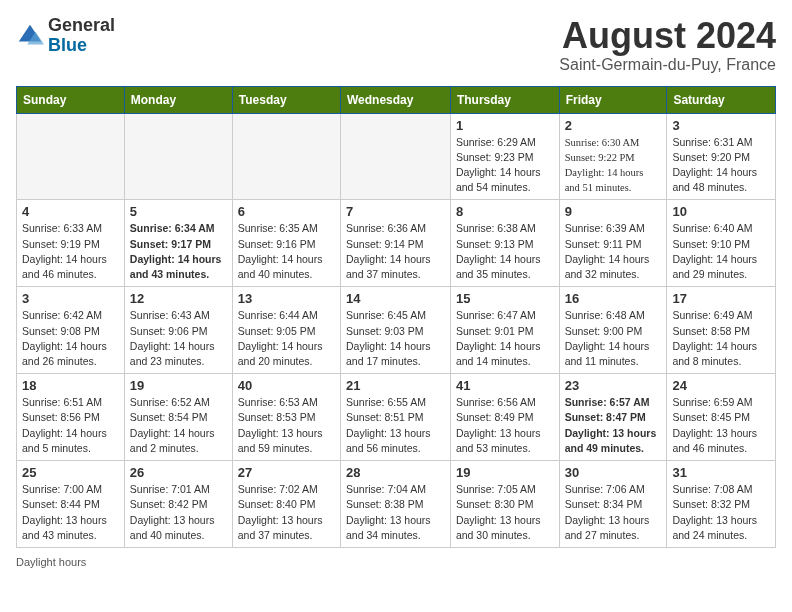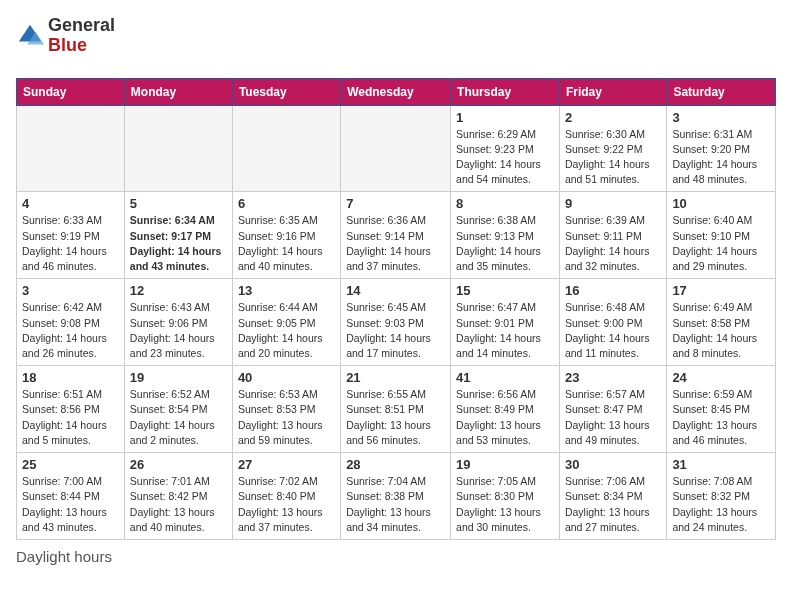--- a/index.html
+++ b/index.html
@@ -7,34 +7,34 @@
       font-family: Arial, sans-serif;
       background: #fff;
       width: 792px;
       min-height: 612px;
       padding: 16px;
     }
     .header-area {
       display: flex;
       justify-content: space-between;
       align-items: flex-start;
-      margin-bottom: 22px;
+      margin-bottom: 12px;
     }
     .logo {
       display: flex;
       align-items: center;
       gap: 4px;
     }
     .logo-text {
       font-size: 18px;
       font-weight: bold;
       line-height: 1.1;
     }
     .logo-general { color: #333; }
-    .logo-blue { color: #b91c1c; }
+    .logo-blue { color: #0369a1; }
     .logo-icon {
       width: 28px;
       height: 28px;
     }
     .title-area {
       text-align: right;
     }
     .month-title {
       font-size: 36px;
       font-weight: bold;
@@ -44,21 +44,21 @@
     .location-title {
       font-size: 16px;
       color: #555;
     }
     table {
       width: 100%;
       border-collapse: collapse;
       font-size: 11px;
     }
     .day-header {
-      background-color: #be185d;
+      background-color: #4d7c0f;
       color: #fff;
       text-align: left;
       padding: 6px 6px;
       font-size: 12px;
       font-weight: bold;
       border: 1px solid #1a5a9a;
     }
     td {
       border: 1px solid #ccc;
       vertical-align: top;
@@ -77,39 +77,43 @@
       display: block;
       margin-bottom: 2px;
     }
     .day-info {
       color: #333;
       font-size: 10.5px;
       line-height: 1.45;
     }
     .footer-note {
       margin-top: 8px;
-      font-size: 15px;
+      font-size: 11px;
       color: #555;
     }
     tr { background: #fff; }
   </style>
 </head>
 <body>
 
 <div class="header-area">
   <div class="logo">
     <svg class="logo-icon" viewBox="0 0 40 40">
       <polygon points="20,4 36,28 4,28" fill="#2a6db5"></polygon>
       <polygon points="28,14 40,32 16,32" fill="#5a9fd4" opacity="0.7"></polygon>
     </svg>
     <div class="logo-text">
       <span class="logo-general">General</span><br>
       <span class="logo-blue">Blue</span>
     </div>
   </div>
+  <div class="title-area">
+    <div class="month-title">August 2024</div>
+    <div class="location-title">Saint-Germain-du-Puy, France</div>
+  </div>
 </div>
 
 <table>
   <thead>
     <tr id="day-headers">
         <th class="day-header">Sunday</th>
         <th class="day-header">Monday</th>
         <th class="day-header">Tuesday</th>
         <th class="day-header">Wednesday</th>
         <th class="day-header">Thursday</th>
@@ -125,21 +129,21 @@
         <td class="empty"></td>
         <td>
           <span class="day-number">1</span>
           <div class="day-info" style="white-space: pre-line;">Sunrise: 6:29 AM
 Sunset: 9:23 PM
 Daylight: 14 hours
 and 54 minutes.</div>
         </td>
         <td>
           <span class="day-number">2</span>
-          <div class="day-info" style="white-space: pre-line;">Sunrise: 6:30 AM
+          <div class="day-info" style="white-space: pre-line; font-family: Liberation Serif, serif;">Sunrise: 6:30 AM
 Sunset: 9:22 PM
 Daylight: 14 hours
 and 51 minutes.</div>
         </td>
         <td>
           <span class="day-number">3</span>
           <div class="day-info" style="white-space: pre-line;">Sunrise: 6:31 AM
 Sunset: 9:20 PM
 Daylight: 14 hours
 and 48 minutes.</div>
@@ -278,21 +282,21 @@
         </td>
         <td>
           <span class="day-number">41</span>
           <div class="day-info" style="white-space: pre-line;">Sunrise: 6:56 AM
 Sunset: 8:49 PM
 Daylight: 13 hours
 and 53 minutes.</div>
         </td>
         <td>
           <span class="day-number">23</span>
-          <div class="day-info" style="white-space: pre-line;">Sunrise: 6:57 AM
+          <div class="day-info" style="white-space: pre-line; font-weight: bold;">Sunrise: 6:57 AM
 Sunset: 8:47 PM
 Daylight: 13 hours
 and 49 minutes.</div>
         </td>
         <td>
           <span class="day-number">24</span>
           <div class="day-info" style="white-space: pre-line;">Sunrise: 6:59 AM
 Sunset: 8:45 PM
 Daylight: 13 hours
 and 46 minutes.</div>

